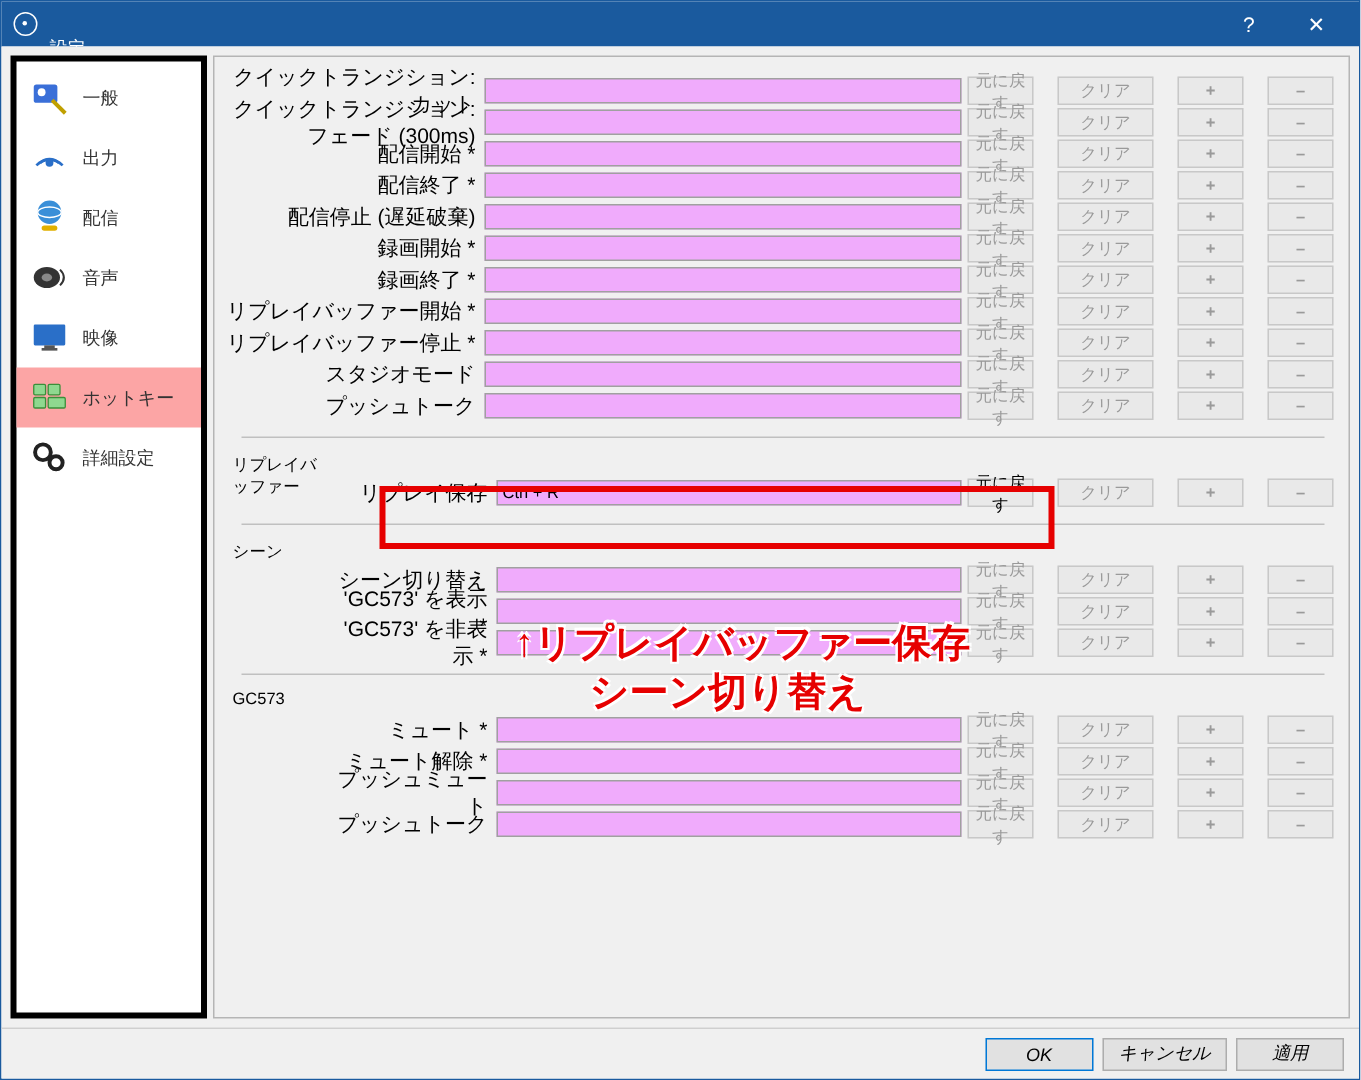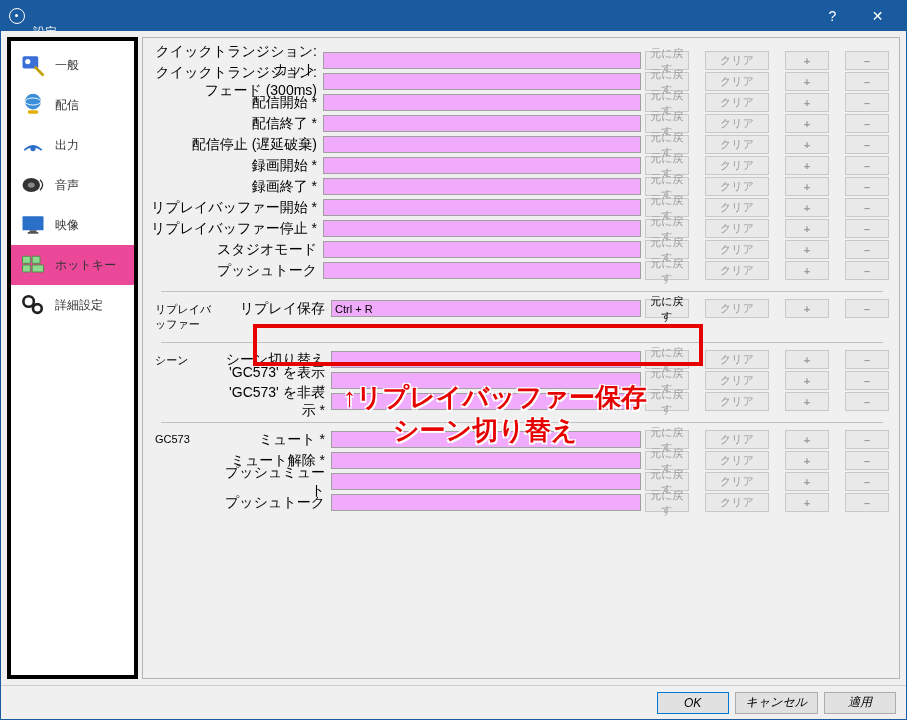--- a/index.html
+++ b/index.html
@@ -7,39 +7,39 @@
 .window { width: 907px; height: 720px; border: 1px solid #1a5a9e; display: flex; flex-direction: column; }
 .titlebar { background: #1a5a9e; color: #fff; height: 30px; display: flex; align-items: center; padding: 0 6px 0 8px; }
 .titlebar .icon { width: 16px; height: 16px; margin-right: 8px; border: 1.5px solid #fff; border-radius: 50%; position: relative; background: #1a5a9e; }
 .titlebar .icon::after { content: ""; position: absolute; left: 5px; top: 5px; width: 3px; height: 3px; background: #fff; border-radius: 50%; }
 .titlebar .title { flex: 1; font-size: 12px; margin-top: 32px; }
 .titlebar .winbtns { display: flex; }
 .titlebar .winbtn { width: 45px; height: 30px; display: flex; align-items: center; justify-content: center; color: #fff; font-size: 14px; }
 .body { flex: 1; display: flex; background: #f0f0f0; padding: 6px; gap: 4px; overflow: hidden; }
 .sidebar { width: 131px; border: 4px solid #000000; background: #fff; display: flex; flex-direction: column; padding: 4px 0; }
 .sb-item { display: flex; align-items: center; padding: 4px 8px; height: 40px; gap: 8px; color: #333; }
-.sb-item.sel { background: #ec4899; align-items: center; }
+.sb-item.sel { background: #fca5a5; align-items: center; }
 .sb-ic { width: 28px; height: 28px; display: flex; align-items: center; justify-content: center; }
 .sb-ic svg { width: 28px; height: 28px; }
 .main { flex: 1; border: 1px solid #b5b5b5; background: #f0f0f0; overflow: auto; position: relative; }
 .rows { padding: 12px 10px 10px 8px; }
 .row { display: flex; align-items: center; height: 21px; margin-bottom: 0; }
 .row .lbl { width: 172px; text-align: right; padding-right: 6px; color: #000; font-size: 14px; }
 .row .inp { flex: 1; height: 17px; border: 1px solid #a0a0a0; background: #f0abfc; padding: 0 3px; font-size: 11px; display: flex; align-items: center; }
 .row .btns { display: flex; gap: 16px; margin-left: 4px; text-align: center; }
 .row .btn { height: 19px; border: 1px solid #c8c8c8; background: #e9e9e9; color: #9a9a9a; font-size: 11px; display: flex; align-items: center; justify-content: center; }
 .row .btn.active { color: #000; }
 .row .btn.revert { width: 44px; }
 .row .btn.clear  { width: 64px; }
 .row .btn.plus   { width: 44px; font-weight: bold; }
 .row .btn.minus  { width: 44px; font-weight: bold; }
 .sep { border: none; border-top: 1px solid #c0c0c0; margin: 10px 6px 6px 10px; }
 .sect { display: flex; align-items: flex-start; }
 .sect-label { width: 70px; padding-top: 4px; font-size: 11px; color: #000; padding-left: 4px; }
-.sect-rows { flex: 1; }
+.sect-rows { flex: 1; margin-top: 20px; }
 .sect-rows .row .lbl { width: 110px; }
 .highlight-box { position: absolute; border: 4px solid #e60000; pointer-events: none; }
 .annotation { position: absolute; color: #e60000; font-weight: bold; font-size: 26px; text-shadow: -1.5px -1.5px 0 #fff, 1.5px -1.5px 0 #fff, -1.5px 1.5px 0 #fff, 1.5px 1.5px 0 #fff; line-height: 1.25; pointer-events: none; }
 .footer { height: 34px; border-top: 1px solid #cfcfcf; display: flex; justify-content: flex-end; align-items: center; gap: 6px; padding: 0 10px; background: #f0f0f0; }
 .footer .fbtn { height: 22px; min-width: 72px; border: 1px solid #adadad; background: #e1e1e1; font-size: 12px; display: flex; align-items: center; justify-content: center; padding: 0 10px; font-style: italic; }
 .footer .fbtn.primary { border: 1px solid #0078d7; }
 </style>
 </head>
 <body>
 
@@ -61,36 +61,36 @@
               <rect x="4" y="6" width="18" height="14" rx="2" fill="#3a6fd8"></rect>
               <path d="M18 18 L28 28" stroke="#c0a000" stroke-width="3"></path>
               <circle cx="10" cy="12" r="3" fill="#fff"></circle>
             </svg>
           </span>
         <span>一般</span>
       </div>
       <div class="sb-item">
         <span class="sb-ic">
             <svg viewBox="0 0 32 32">
+              <path d="M6 22a14 14 0 0 1 20 0" fill="none" stroke="#2a6fc8" stroke-width="2"></path>
+              <path d="M9 20a10 10 0 0 1 14 0" fill="none" stroke="#2a6fc8" stroke-width="2"></path>
+              <circle cx="16" cy="20" r="3" fill="#2a6fc8"></circle>
+            </svg>
+          </span>
+        <span>出力</span>
+      </div>
+      <div class="sb-item">
+        <span class="sb-ic">
+            <svg viewBox="0 0 32 32">
               <circle cx="16" cy="12" r="9" fill="#3a8fd8"></circle>
               <ellipse cx="16" cy="12" rx="9" ry="4" fill="none" stroke="#fff"></ellipse>
               <rect x="10" y="22" width="12" height="4" rx="2" fill="#e0b000"></rect>
             </svg>
           </span>
         <span>配信</span>
-      </div>
-      <div class="sb-item">
-        <span class="sb-ic">
-            <svg viewBox="0 0 32 32">
-              <path d="M6 22a14 14 0 0 1 20 0" fill="none" stroke="#2a6fc8" stroke-width="2"></path>
-              <path d="M9 20a10 10 0 0 1 14 0" fill="none" stroke="#2a6fc8" stroke-width="2"></path>
-              <circle cx="16" cy="20" r="3" fill="#2a6fc8"></circle>
-            </svg>
-          </span>
-        <span>出力</span>
       </div>
       <div class="sb-item">
         <span class="sb-ic">
             <svg viewBox="0 0 32 32">
               <ellipse cx="14" cy="16" rx="10" ry="8" fill="#333"></ellipse>
               <ellipse cx="14" cy="16" rx="4" ry="3" fill="#888"></ellipse>
               <path d="M24 10q6 6 0 12" fill="none" stroke="#333" stroke-width="1.5"></path>
             </svg>
           </span>
         <span>音声</span>
@@ -333,21 +333,21 @@
                   <div class="btn clear">クリア</div>
                   <div class="btn plus">+</div>
                   <div class="btn minus">–</div>
                 </div>
               </div>
             </div>
           </div>
         </div>
 
       <div class="highlight-box" style="left:110px; top:286px; width:450px; height:42px;"></div>
-      <div class="annotation" style="left:200px; top:343px;">
+      <div class="annotation" style="left:200px; top:374px;">
         <span>↑リプレイバッファー保存</span><br>
         <span style="padding-left:50px;">シーン切り替え</span>
       </div>
     </div>
   </div>
 
   <div class="footer">
     <div class="fbtn primary">OK</div>
     <div class="fbtn">キャンセル</div>
     <div class="fbtn">適用</div>

